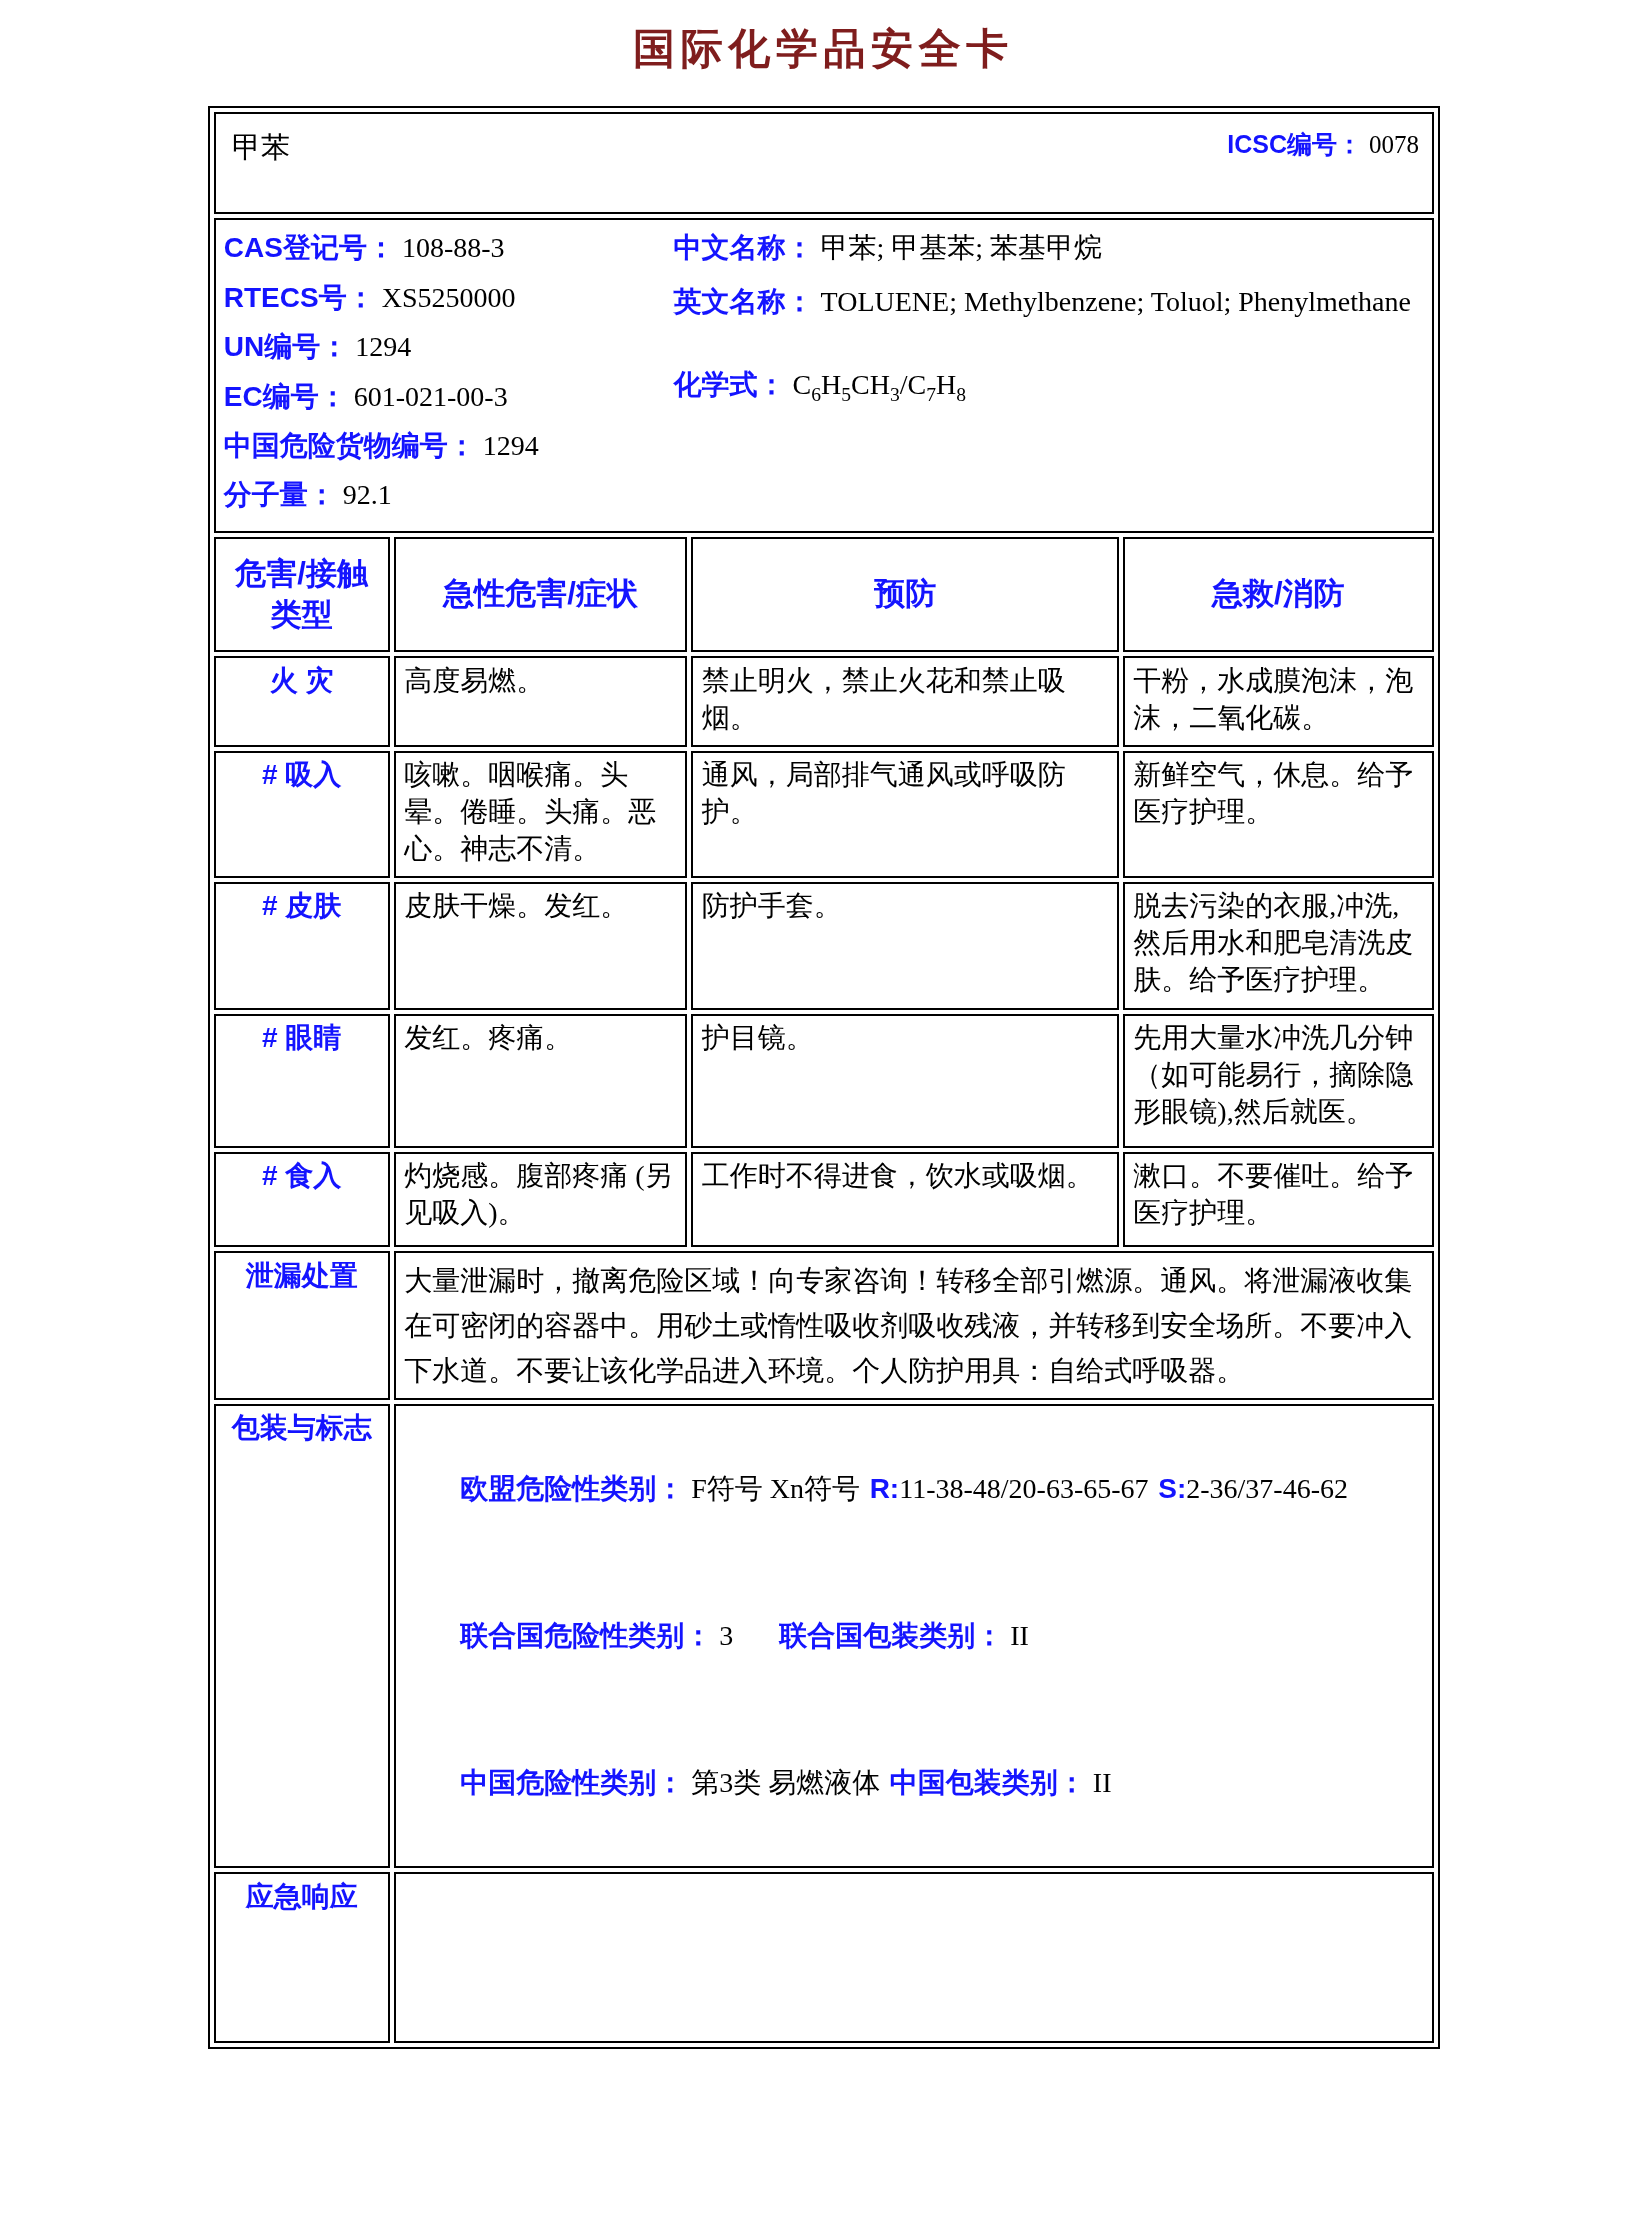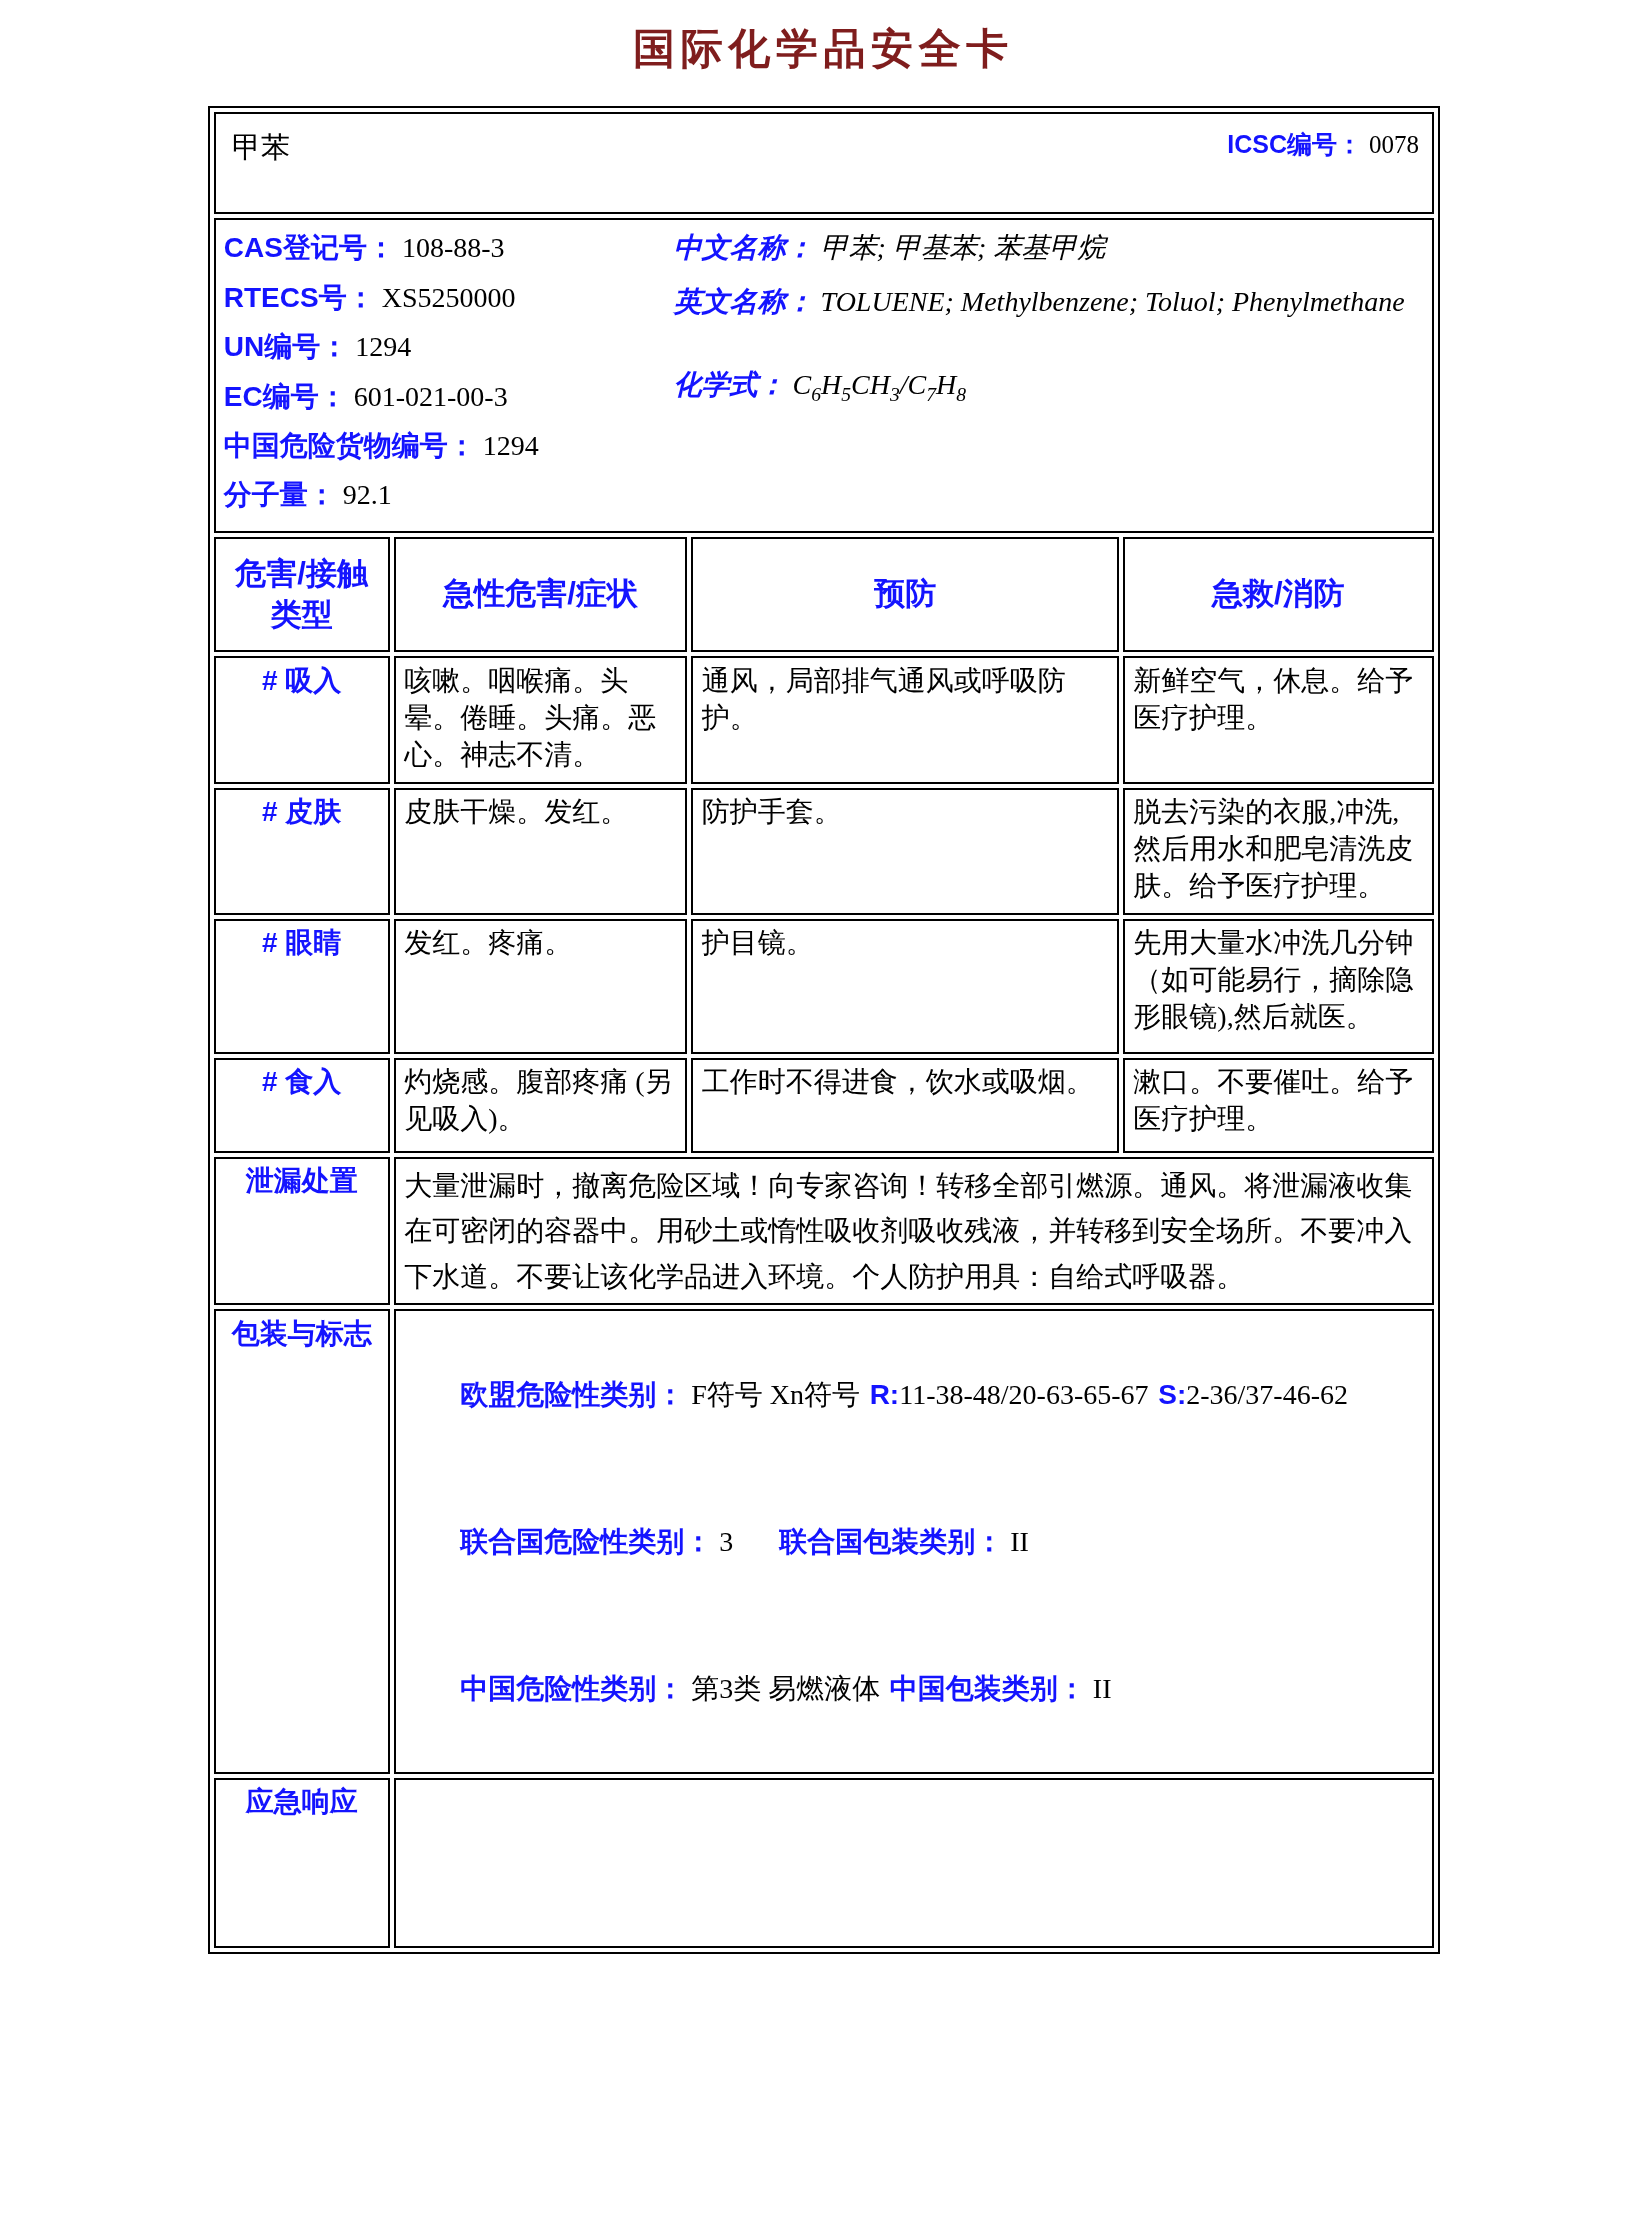--- a/index.html
+++ b/index.html
@@ -64,21 +64,21 @@
     justify-content: space-between;
     align-items: flex-start;
     padding-top: 9.7px;
   }
   .substance-name { font-size: 29px; padding-left: 8.3px; }
   .icsc-no { padding-right: 4.2px; font-size: 25px; }
 
   
   .info-flex { display: flex; }
   .info-left  { width: 37.5%; }
-  .info-right { width: 62.5%; font-style: italic; }
+  .info-right { width: 62.5%; }
   .info-line  { margin: 5.6px 0 12.5px 0; }
   .info-right .en-line { margin-top: 16.7px; }
   .info-right .formula-line { margin-top: 46px; }
   sub { font-size: 70%; }
 
   
   tr.hdr td {
     height: 103px;
     vertical-align: middle;
     text-align: center;
@@ -171,20 +171,26 @@
   <tr class="hdr">
     <td class="blue">
       <div>危害/接触</div>
       <div>类型</div>
     </td>
     <td class="blue">急性危害/症状</td>
     <td class="blue">预防</td>
     <td class="blue">急救/消防</td>
   </tr>
 
+  <tr class="r-fire">
+    <td class="cat blue">火 灾</td>
+    <td class="body-cell">高度易燃。</td>
+    <td class="body-cell">禁止明火，禁止火花和禁止吸烟。</td>
+    <td class="body-cell">干粉，水成膜泡沫，泡沫，二氧化碳。</td>
+  </tr>
 
 
 
   <tr class="r-inhale">
     <td class="cat blue"># 吸入</td>
     <td class="body-cell">咳嗽。咽喉痛。头晕。倦睡。头痛。恶心。神志不清。</td>
     <td class="body-cell">通风，局部排气通风或呼吸防护。</td>
     <td class="body-cell">新鲜空气，休息。给予医疗护理。</td>
   </tr>
 

